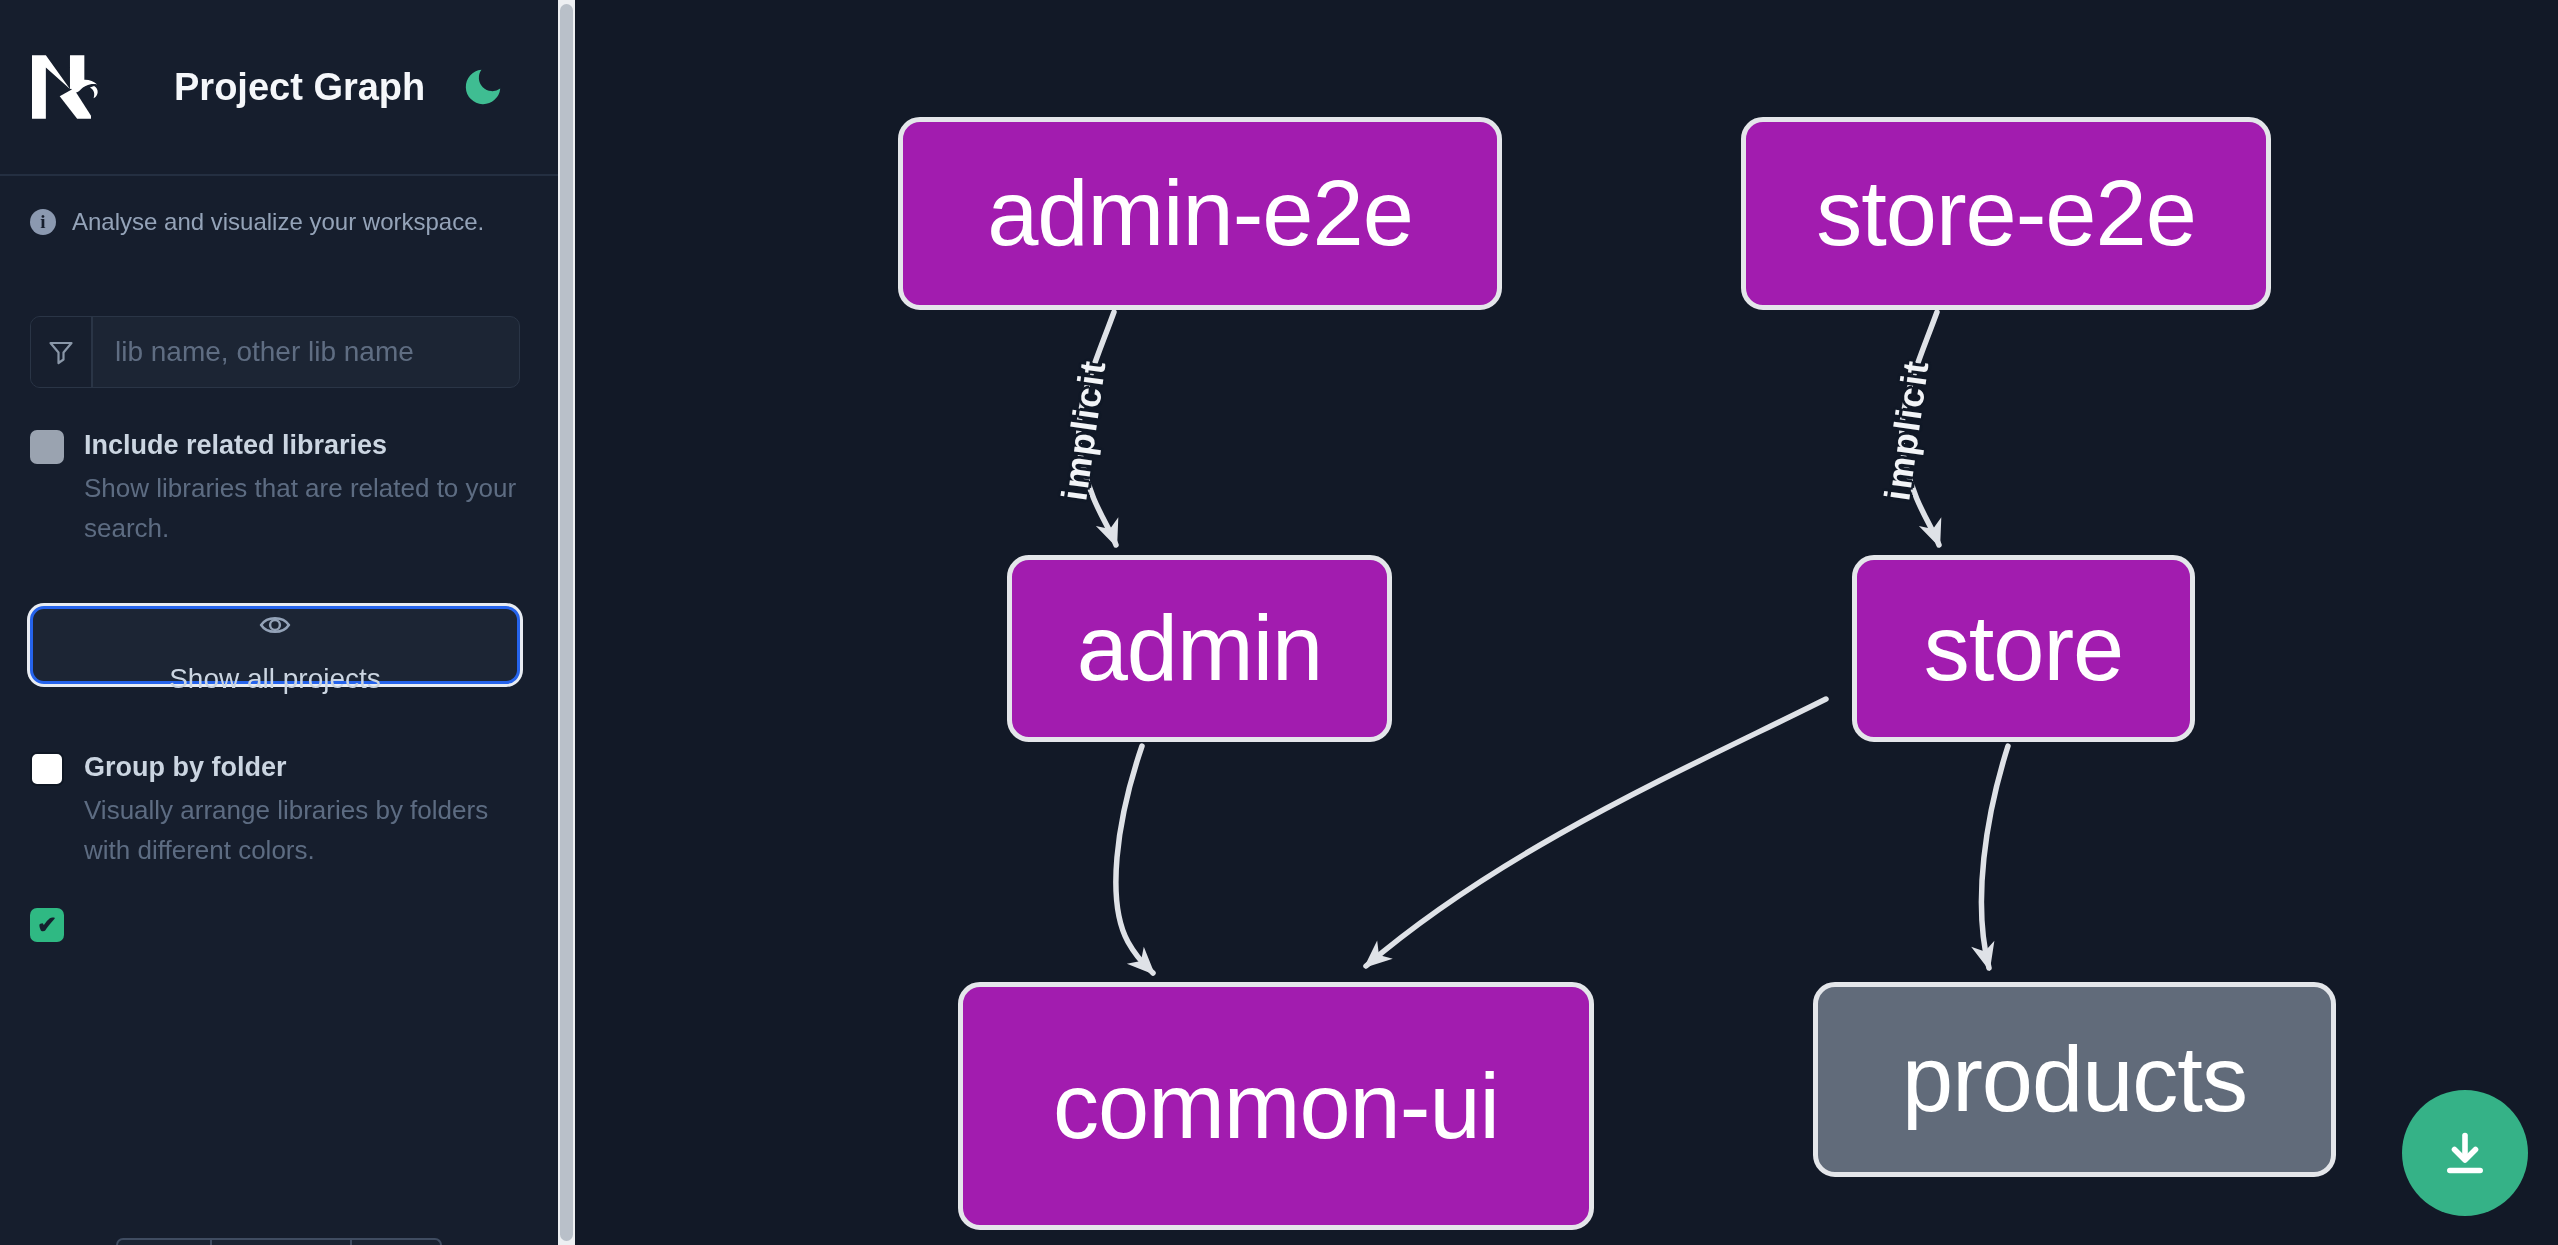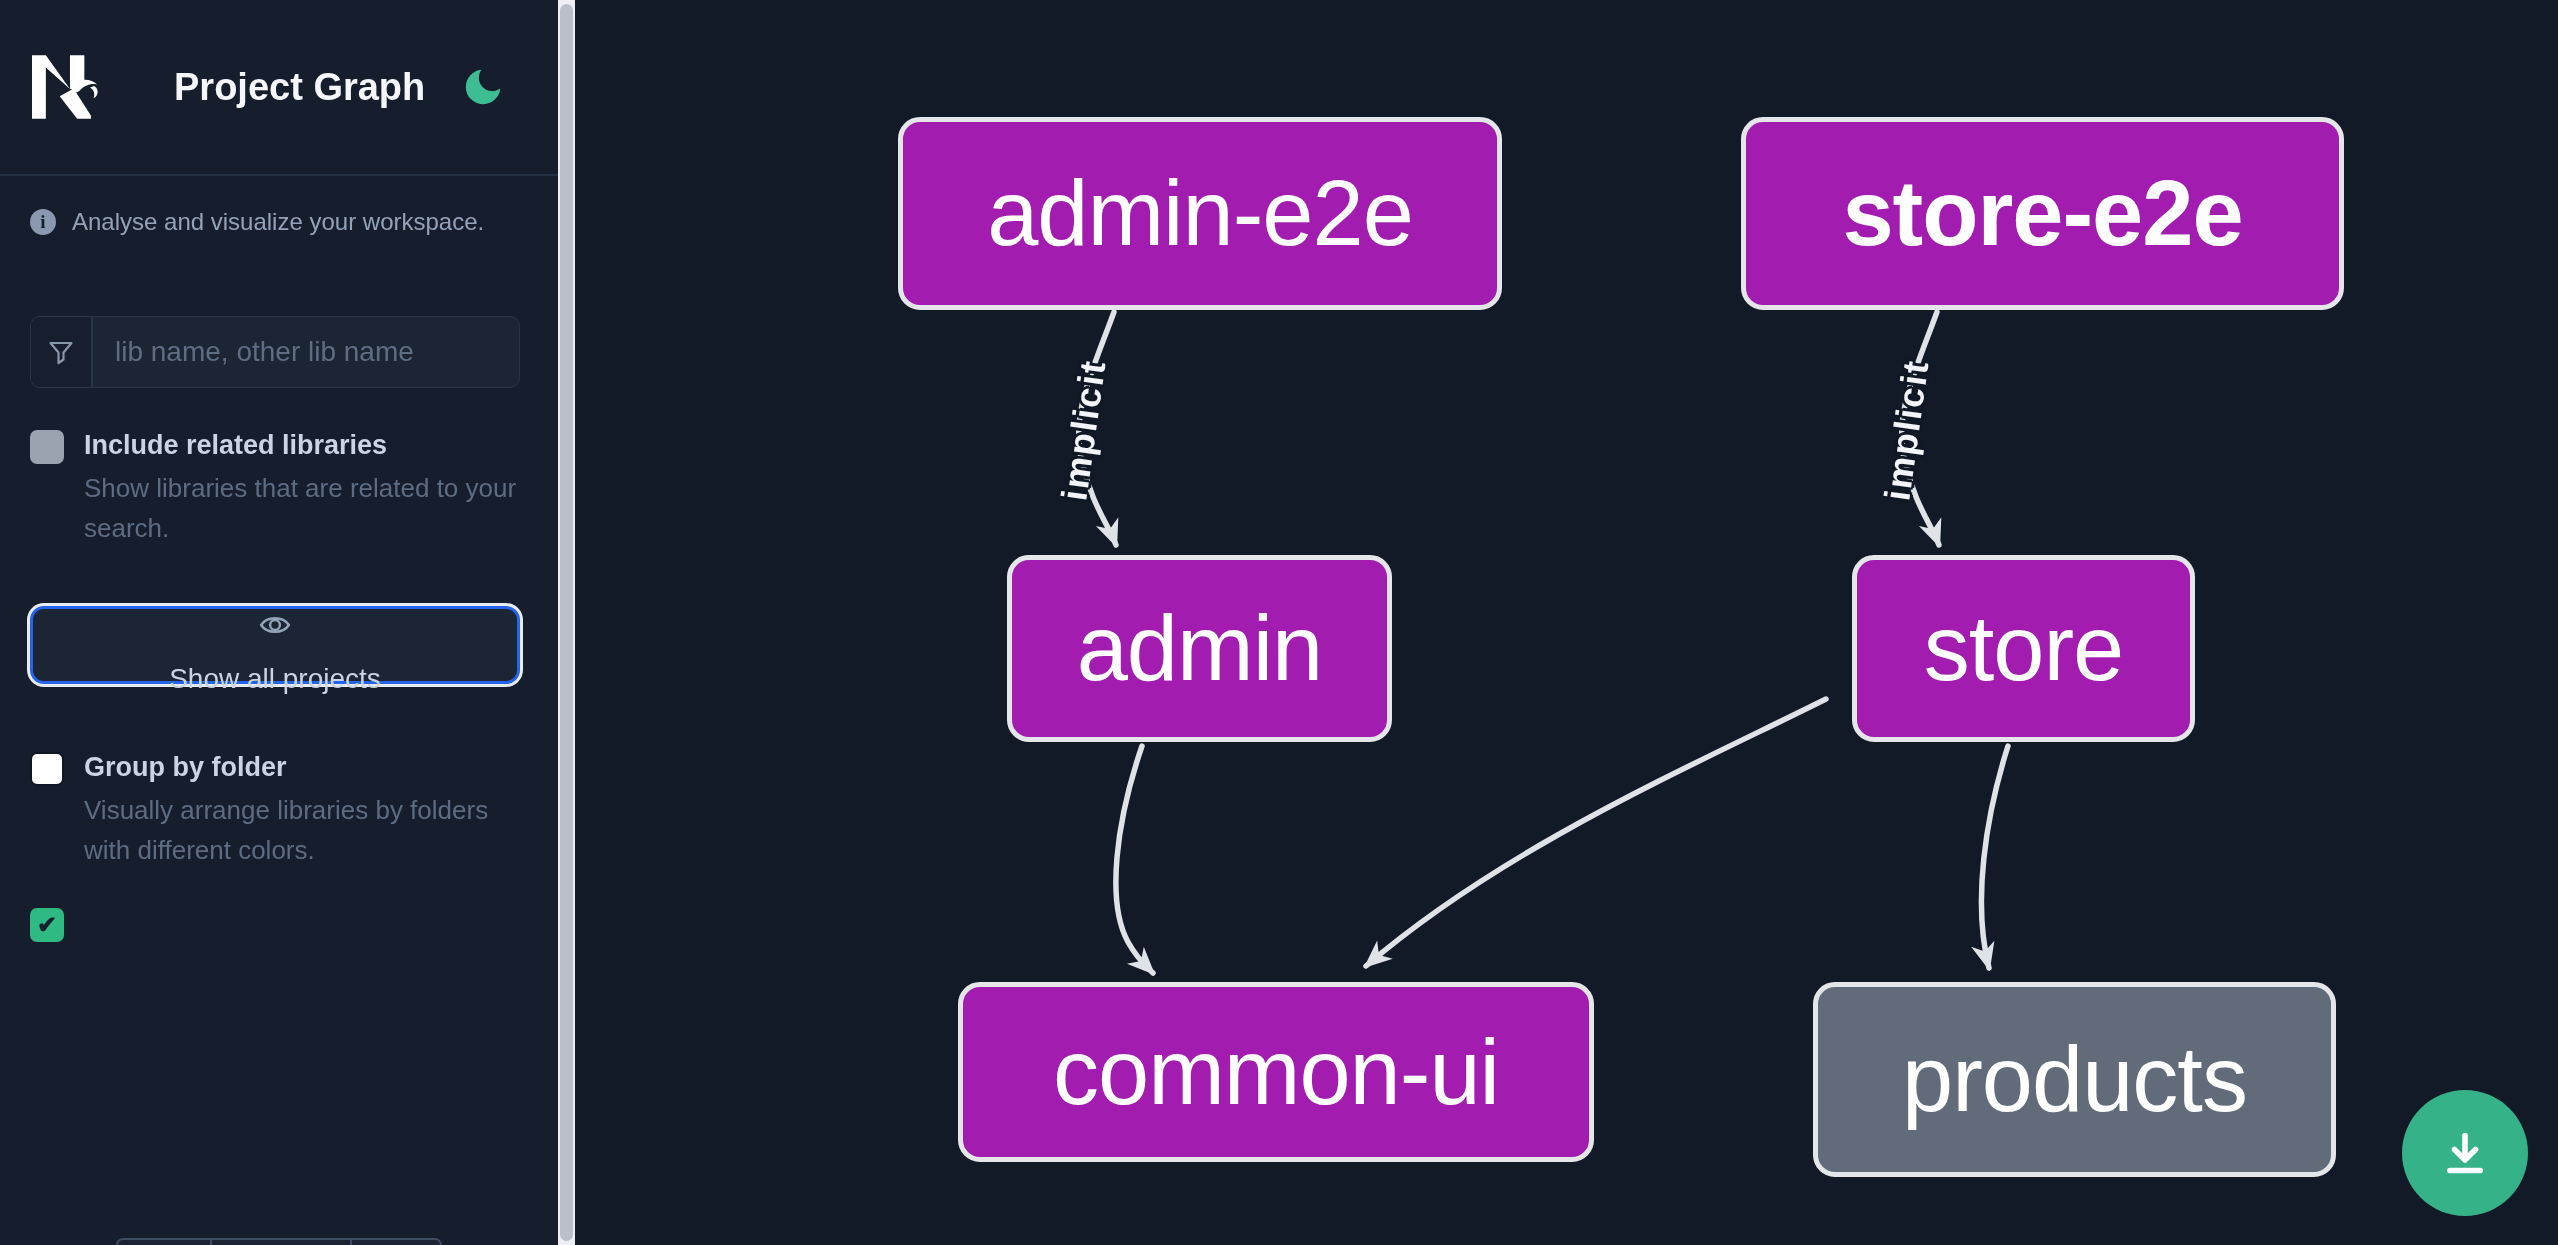--- a/index.html
+++ b/index.html
@@ -119,24 +119,24 @@
   <path d="M 1114 312 C 1092 372, 1070 415, 1082 462 C 1092 505, 1108 524, 1116 545" class="gedge" marker-end="url(#arrowhead)"></path>
       <path d="M 1937 312 C 1915 372, 1893 415, 1905 462 C 1915 505, 1931 524, 1939 545" class="gedge" marker-end="url(#arrowhead)"></path>
       <path d="M 1142 746 C 1116 822, 1106 902, 1128 942 C 1138 960, 1146 966, 1153 973" class="gedge" marker-end="url(#arrowhead)"></path>
       <path d="M 1826 699 C 1692 766, 1506 846, 1366 966" class="gedge" marker-end="url(#arrowhead)"></path>
       <path d="M 2008 746 C 1986 815, 1972 902, 1989 968" class="gedge" marker-end="url(#arrowhead)"></path>
     </svg>
   <div id="nodes-layer">
       <div class="edge-label" style="left: 1084px; top: 430px; transform: translate(-50%, -50%) rotate(-82deg);">implicit</div>
       <div class="edge-label" style="left: 1907px; top: 430px; transform: translate(-50%, -50%) rotate(-82deg);">implicit</div>
       <div class="gnode gnode-primary" style="left: 873px; top: 117px; width: 604px; height: 193px;">admin-e2e</div>
-      <div class="gnode gnode-primary" style="left: 1716px; top: 117px; width: 603px; height: 193px; font-weight: bold;">store-e2e</div>
+      <div class="gnode gnode-primary" style="left: 1716px; top: 117px; width: 530px; height: 193px;">store-e2e</div>
       <div class="gnode gnode-primary" style="left: 982px; top: 555px; width: 385px; height: 187px;">admin</div>
       <div class="gnode gnode-primary" style="left: 1827px; top: 555px; width: 343px; height: 187px;">store</div>
-      <div class="gnode gnode-primary" style="left: 933px; top: 982px; width: 636px; height: 180px;">common-ui</div>
+      <div class="gnode gnode-primary" style="left: 933px; top: 982px; width: 636px; height: 248px;">common-ui</div>
       <div class="gnode gnode-muted" style="left: 1813px; top: 982px; width: 523px; height: 195px;">products</div>
     </div>
   <button class="fab">
     <span>
       <svg width="56" height="56" viewBox="0 0 24 24" fill="none" stroke="#ffffff" stroke-width="2.4" stroke-linecap="round" stroke-linejoin="round">
         <path d="M12 4.5 V14"></path>
         <path d="M7.5 10.5 L12 15 L16.5 10.5"></path>
         <path d="M5.5 19.5 H18.5"></path>
       </svg>
     </span>

